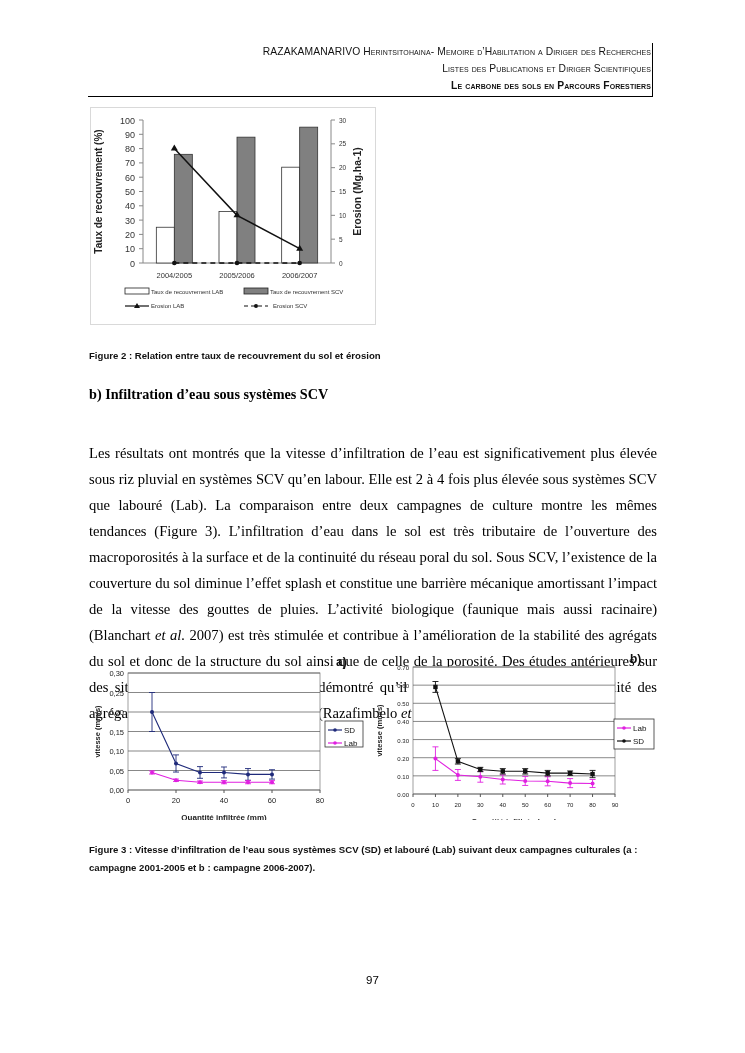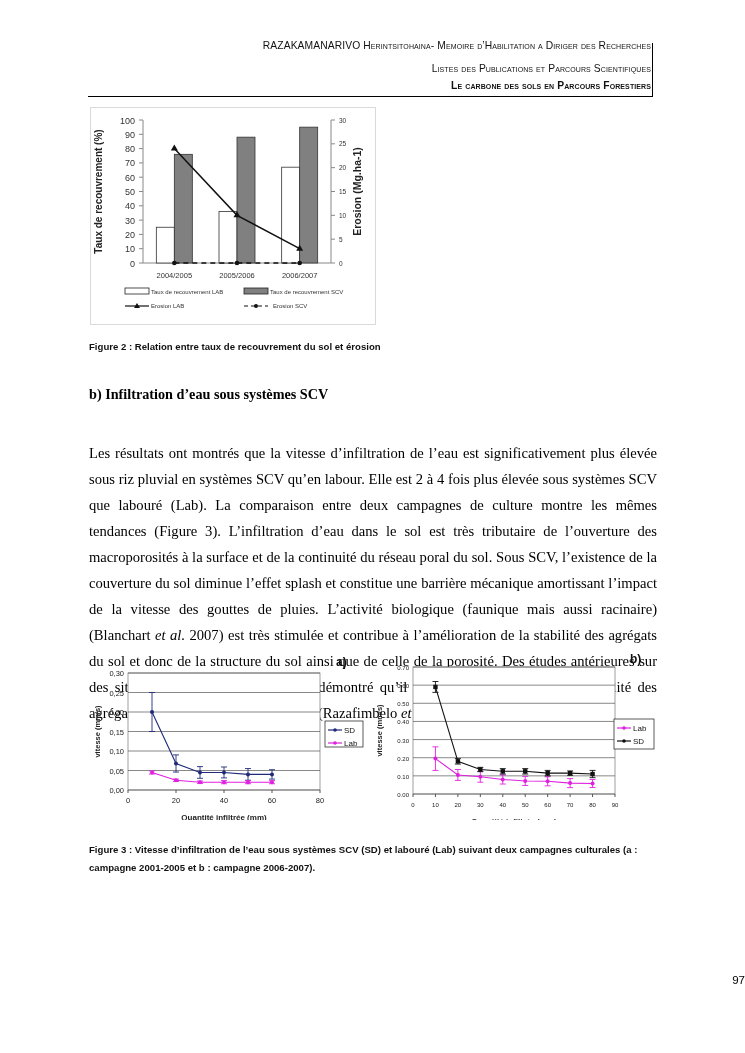--- a/index.html
+++ b/index.html
@@ -5,28 +5,28 @@
   html, body { margin:0; padding:0; background:#fff; }
   body { width:745px; height:1053px; position:relative; overflow:hidden; font-family:"Liberation Serif", serif; color:#000; }
   .hdr { position:absolute; right:94px; text-align:right; font-family:"Liberation Sans", sans-serif; font-size:10.3px; color:#111; letter-spacing:0.1px; font-variant:small-caps; }
   .hdr-line { position:absolute; left:652px; top:43px; width:1px; height:53px; background:#000; }
   .hdr-rule { position:absolute; left:88px; top:96px; width:565px; height:1px; background:#000; }
   .fig2 { position:absolute; left:90px; top:107px; width:284px; height:216px; border:1px solid #d9d9d9; }
   .caption { position:absolute; left:89px; font-family:"Liberation Sans", sans-serif; font-weight:bold; font-size:9.6px; color:#111; }
   .subhead { position:absolute; left:89px; top:386px; font-weight:bold; font-size:14.2px; }
   .para { position:absolute; left:89px; top:440px; width:568px; font-size:14.6px; line-height:26px; text-align:justify; }
   .para i { font-style:italic; }
-  .pageno { position:absolute; left:0; width:745px; top:974px; text-align:right; font-family:"Liberation Sans", sans-serif; font-size:11.5px; }
+  .pageno { position:absolute; left:0; width:745px; top:974px; text-align:center; font-family:"Liberation Sans", sans-serif; font-size:11.5px; }
   svg text { font-family:"Liberation Sans", sans-serif; }
 </style>
 </head>
 <body>
 
-<div class="hdr" style="top:40px">RAZAKAMANARIVO Herintsitohaina- Memoire d’Habilitation a Diriger des Recherches</div>
-<div class="hdr" style="top:63px">Listes des Publications et Parcours Scientifiques</div>
+<div class="hdr" style="top:46px">RAZAKAMANARIVO Herintsitohaina- Memoire d’Habilitation a Diriger des Recherches</div>
+<div class="hdr" style="top:63px">Listes des Publications et Diriger Scientifiques</div>
 <div class="hdr" style="top:80px;font-weight:bold">Le carbone des sols en Parcours Forestiers</div>
 <div class="hdr-line"></div>
 <div class="hdr-rule"></div>
 
 <div class="fig2">
   <svg id="fig2svg" width="284" height="216">
       <line x1="52" y1="12" x2="52" y2="155" stroke="#888" stroke-width="1"></line>
       <line x1="240" y1="12" x2="240" y2="155" stroke="#888" stroke-width="1"></line>
       <line x1="52" y1="155" x2="240" y2="155" stroke="#888" stroke-width="1"></line>
       <line x1="48" y1="155" x2="52" y2="155" stroke="#888"></line>
@@ -90,21 +90,21 @@
       <text x="179" y="186" font-size="6" fill="#333">Taux de recouvrement SCV</text>
       <line x1="34" y1="198" x2="58" y2="198" stroke="#111" stroke-width="1.2"></line>
       <path d="M46 195 L49 200 L43 200 Z" fill="#111"></path>
       <text x="60" y="200" font-size="6" fill="#333">Erosion LAB</text>
       <line x1="153" y1="198" x2="177" y2="198" stroke="#111" stroke-width="1.2" stroke-dasharray="4,3"></line>
       <circle cx="165" cy="198" r="2" fill="#111"></circle>
       <text x="182" y="200" font-size="6" fill="#333">Erosion SCV</text>
     </svg>
 </div>
 
-<div class="caption" style="top:341px">Figure 2 : Relation entre taux de recouvrement du sol et érosion</div>
+<div class="caption" style="top:350px">Figure 2 : Relation entre taux de recouvrement du sol et érosion</div>
 
 <div class="subhead">b) Infiltration d’eau sous systèmes SCV</div>
 
 <div class="para"><span>Les résultats ont montrés que la vitesse d’infiltration de l’eau est significativement plus élevée sous riz pluvial en systèmes SCV qu’en labour. Elle est 2 à 4 fois plus élevée sous systèmes SCV que labouré (Lab). La comparaison entre deux campagnes de culture montre les mêmes tendances (Figure 3). L’infiltration d’eau dans le sol est très tributaire de l’ouverture des macroporosités à la surface et de la continuité du réseau poral du sol. Sous SCV, l’existence de la couverture du sol diminue l’effet splash et constitue une barrière mécanique amortissant l’impact de la vitesse des gouttes de pluies. L’activité biologique (faunique mais aussi racinaire) (Blanchart </span><i>et al.</i><span> 2007) est très stimulée et contribue à l’amélioration de la stabilité des agrégats du sol et donc de la structure du sol ainsi que de celle de la porosité. Des études antérieures sur des situations en SCV ont d’ailleurs démontré qu’il y a une amélioration de la stabilité des agrégats quand le sol n’est pas labouré (Razafimbelo </span><i>et al.</i><span> 2005).</span></div>
 
 <svg id="fig3a" style="position:absolute;left:88px;top:650px" width="280" height="170">
     <rect x="40" y="23" width="192" height="117" fill="#fff" stroke="#888" stroke-width="0.8"></rect>
     <line x1="40" y1="140" x2="232" y2="140" stroke="#555" stroke-width="0.7"></line>
     <text x="36" y="143" text-anchor="end" font-size="7.5" fill="#222">0,00</text>
     <line x1="40" y1="120.5" x2="232" y2="120.5" stroke="#555" stroke-width="0.7"></line>

